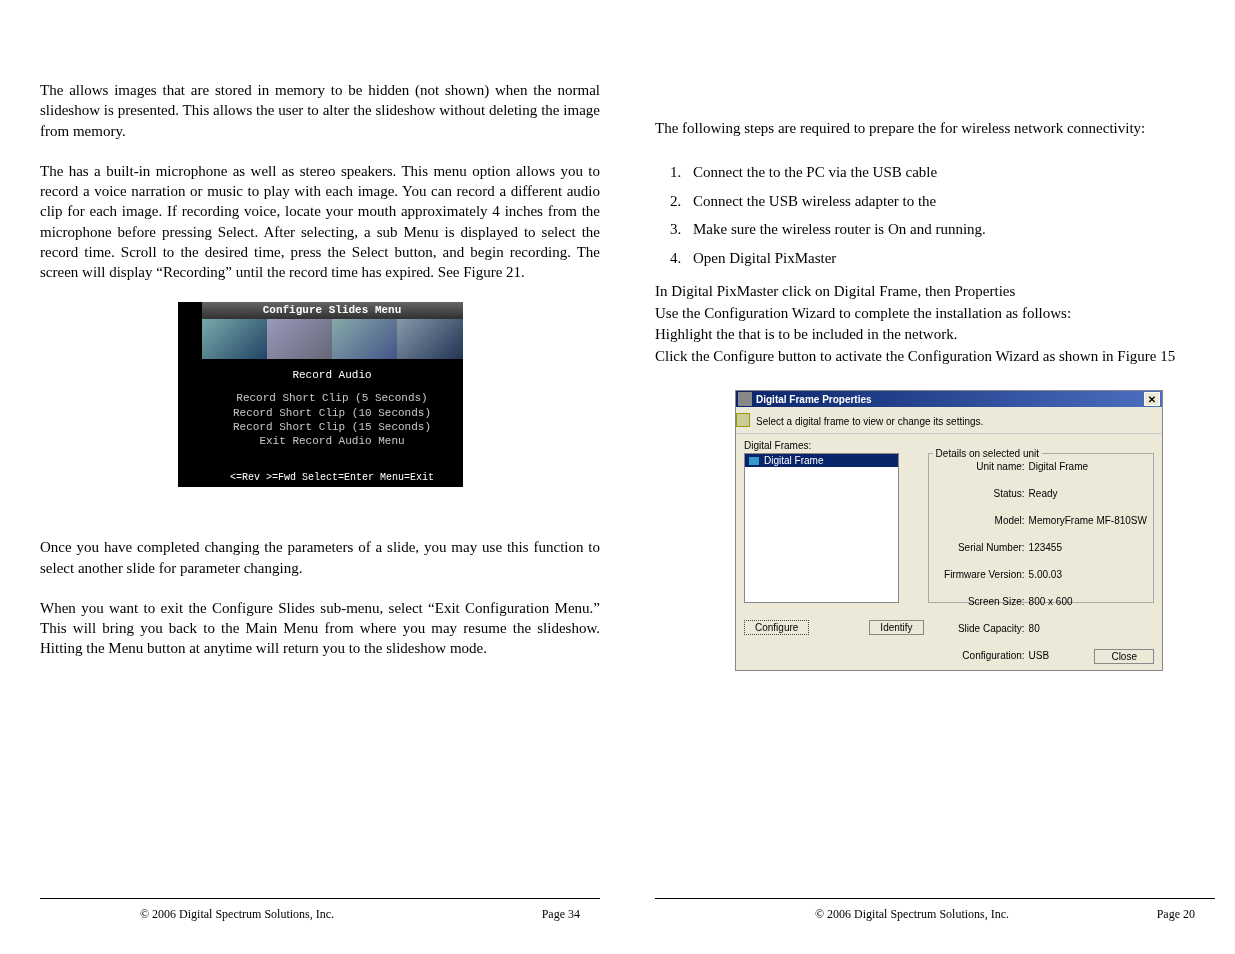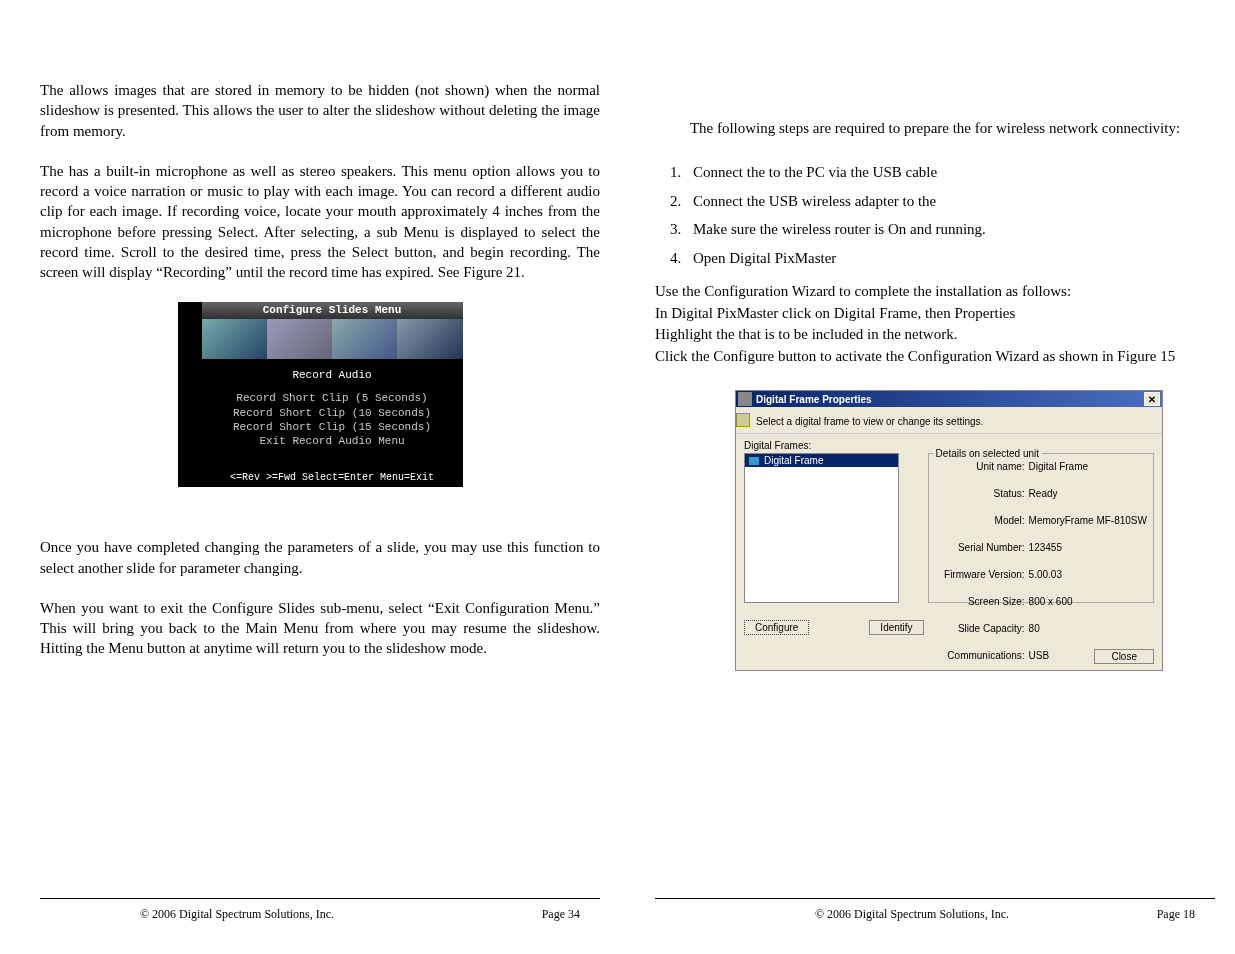--- a/index.html
+++ b/index.html
@@ -18,21 +18,21 @@
     top: 80px;
   }
   .page-left { left: 40px; }
   .page-right { left: 655px; }
   .para {
     font-size: 15px;
     line-height: 1.35;
     margin: 0 0 20px 0;
     text-align: justify;
   }
-  .para-left-nojust { text-align: center; }
+  .para-left-nojust { text-align: left; }
   .steps { margin: 0 0 10px 30px; padding: 0; }
   .steps li { font-size: 15px; line-height: 1.9; padding-left: 8px; }
   .followup p { margin: 0 0 2px 0; font-size: 15px; line-height: 1.3; }
   .followup .just { text-align: justify; }
   .figure1 {
     width: 285px;
     margin: 0 auto 25px auto;
     background: #000;
     color: #fff;
     font-family: "Courier New", monospace;
@@ -187,22 +187,22 @@
 
 <div class="page page-right">
   <p class="para para-left-nojust" style="margin-top:38px;">The following steps are required to prepare the                              for wireless network connectivity:</p>
   <ol class="steps">
     <li>Connect the                              to the PC via the USB cable</li>
     <li>Connect the USB wireless adapter to the</li>
     <li>Make sure the wireless router is On and running.</li>
     <li>Open Digital PixMaster</li>
   </ol>
   <div class="followup">
+    <p>In Digital PixMaster click on Digital Frame, then Properties</p>
     <p>Use the Configuration Wizard to complete the installation as follows:</p>
-    <p>In Digital PixMaster click on Digital Frame, then Properties</p>
     <p>Highlight the                              that is to be included in the network.</p>
     <p class="just">Click the Configure button to activate the Configuration Wizard as shown in Figure 15</p>
   </div>
 
   <div class="dialog">
     <div class="dlg-titlebar">
       <span class="tb-icon"></span>
       <span>Digital Frame Properties</span>
       <span class="tb-x">✕</span>
     </div>
@@ -235,32 +235,32 @@
             <div class="k">Model:</div>
               <div>MemoryFrame MF-810SW</div>
             <div class="k">Serial Number:</div>
               <div>123455</div>
             <div class="k">Firmware Version:</div>
               <div>5.00.03</div>
             <div class="k">Screen Size:</div>
               <div>800 x 600</div>
             <div class="k">Slide Capacity:</div>
               <div>80</div>
-            <div class="k">Communications:</div>
+            <div class="k">Configuration:</div>
               <div>USB</div>
           </div>
         </div>
       </div>
     </div>
     <div class="dlg-footer">
       <span class="btn">Close</span>
     </div>
   </div>
 </div>
 
 <div class="pg-footer pg-footer-left">
   <span class="copy">© 2006 Digital Spectrum Solutions, Inc.</span>
   <span class="num">Page 34</span>
 </div>
 <div class="pg-footer pg-footer-right">
   <span class="copy" style="margin-left:160px;">© 2006 Digital Spectrum Solutions, Inc.</span>
-  <span class="num">Page 18</span>
+  <span class="num">Page 20</span>
 </div>
 
 </body></html>

